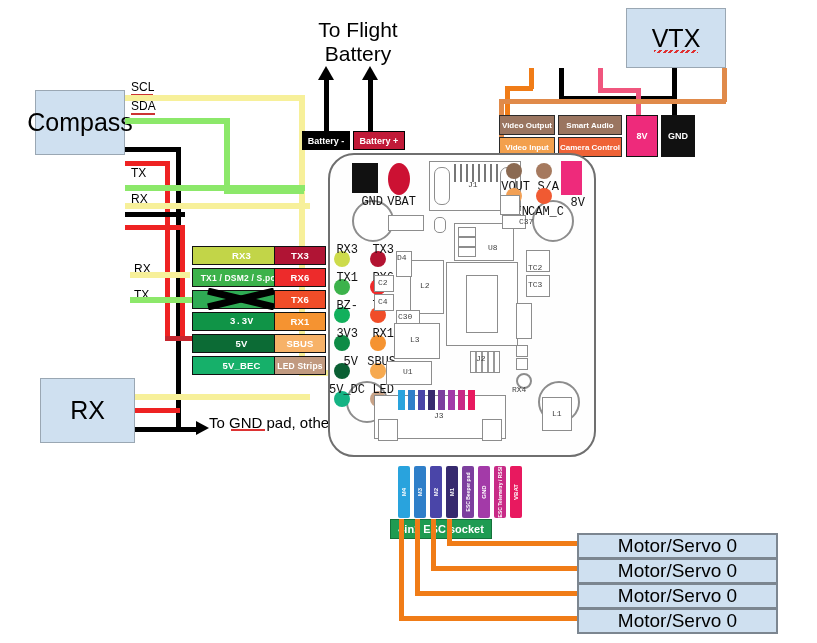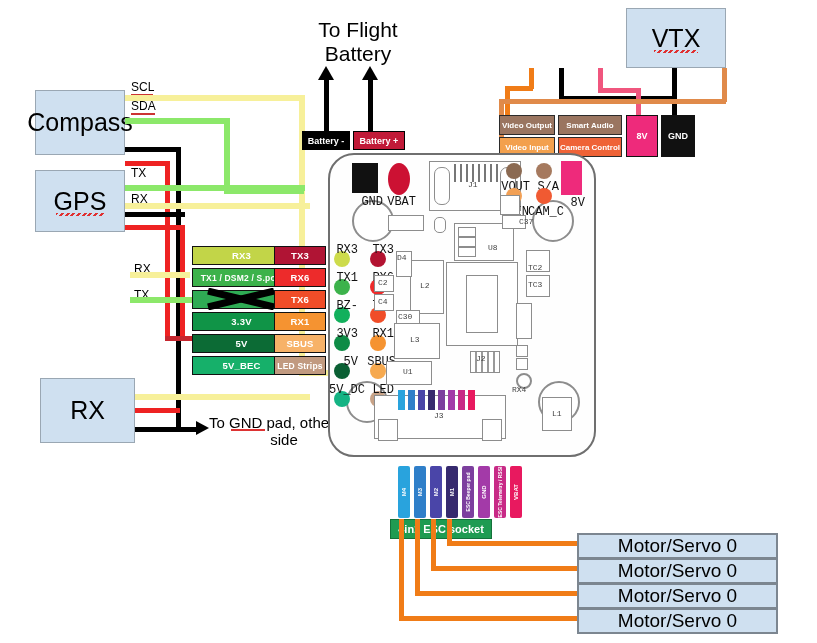--- a/index.html
+++ b/index.html
@@ -72,23 +72,20 @@
 </style>
 </head>
 <body>
 
 <div id="stage">
 
   <div class="abs devbox" style="left:35px;top:90px;width:90px;height:65px;">
     <span class="lbl">Compass</span>
   </div>
 
-  <div class="abs devbox" style="left:35px;top:170px;width:90px;height:62px;">
-    <span class="lbl squig">GPS</span>
-  </div>
 
 
   <div class="abs devbox" style="left:40px;top:378px;width:95px;height:65px;">
     <span class="lbl">RX</span>
   </div>
 
   <div class="txt tx-sm" style="left:131px;top:80px;">SCL</div>
   <div class="abs" style="left:131px;top:94px;width:22px;height:2px;background:#c33;"></div>
 
   <div class="txt tx-sm" style="left:131px;top:99px;">SDA</div>
@@ -128,38 +125,37 @@
   <div class="w h w6" style="left:130px;top:297px;width:175px;background:#8ce86a;"></div>
 
   <div class="w h w5" style="left:165px;top:336px;width:30px;background:#c6262e;"></div>
 
   <div class="w h w6" style="left:135px;top:394px;width:175px;background:#f7f09a;"></div>
   <div class="w h w5" style="left:135px;top:408px;width:45px;background:#ee2222;"></div>
   <div class="w h w5" style="left:135px;top:427px;width:65px;background:#000;"></div>
 
   <div class="abs arrow" style="left:196px;top:421px;border-top:7px solid transparent;border-bottom:7px solid transparent;border-left:13px solid #000;"></div>
   <div class="txt tx-gnd" style="left:209px;top:414px;width:150px;text-align:left;">To GND pad, other</div>
-  <div class="txt tx-gnd" style="left:209px;top:431px;width:150px;text-align:center;">side</div>
   <div class="abs" style="left:231px;top:429px;width:34px;height:2px;background:#d33;"></div>
 
   <div class="pill" style="left:192px;top:246px;width:97px;background:#c2d548;">
     <span>RX3</span>
   </div>
   <div class="pill" style="left:192px;top:268px;width:97px;background:#3cb24b;font-size:8.5px;">
     <span>TX1 / DSM2 / S.port</span>
   </div>
   <div class="pill" style="left:192px;top:290px;width:97px;background:#2fab54;">
     <span></span>
   </div>
 
   <svg class="abs" style="left:205px;top:288px;width:72px;height:22px;" viewBox="0 0 72 22">
     <line x1="3" y1="3" x2="69" y2="19" stroke="#000" stroke-width="7"></line>
     <line x1="3" y1="19" x2="69" y2="3" stroke="#000" stroke-width="7"></line>
   </svg>
-  <div class="pill" style="left:192px;top:312px;width:97px;background:#109447;">
+  <div class="pill" style="left:192px;top:312px;width:97px;background:#109447;font-family:Liberation Mono, monospace;">
     <span>3.3V</span>
   </div>
   <div class="pill" style="left:192px;top:334px;width:97px;background:#0c6b35;">
     <span>5V</span>
   </div>
   <div class="pill" style="left:192px;top:356px;width:97px;background:#16b06a;">
     <span>5V_BEC</span>
   </div>
 
   <div class="pill" style="left:274px;top:246px;width:50px;background:#b01434;">

